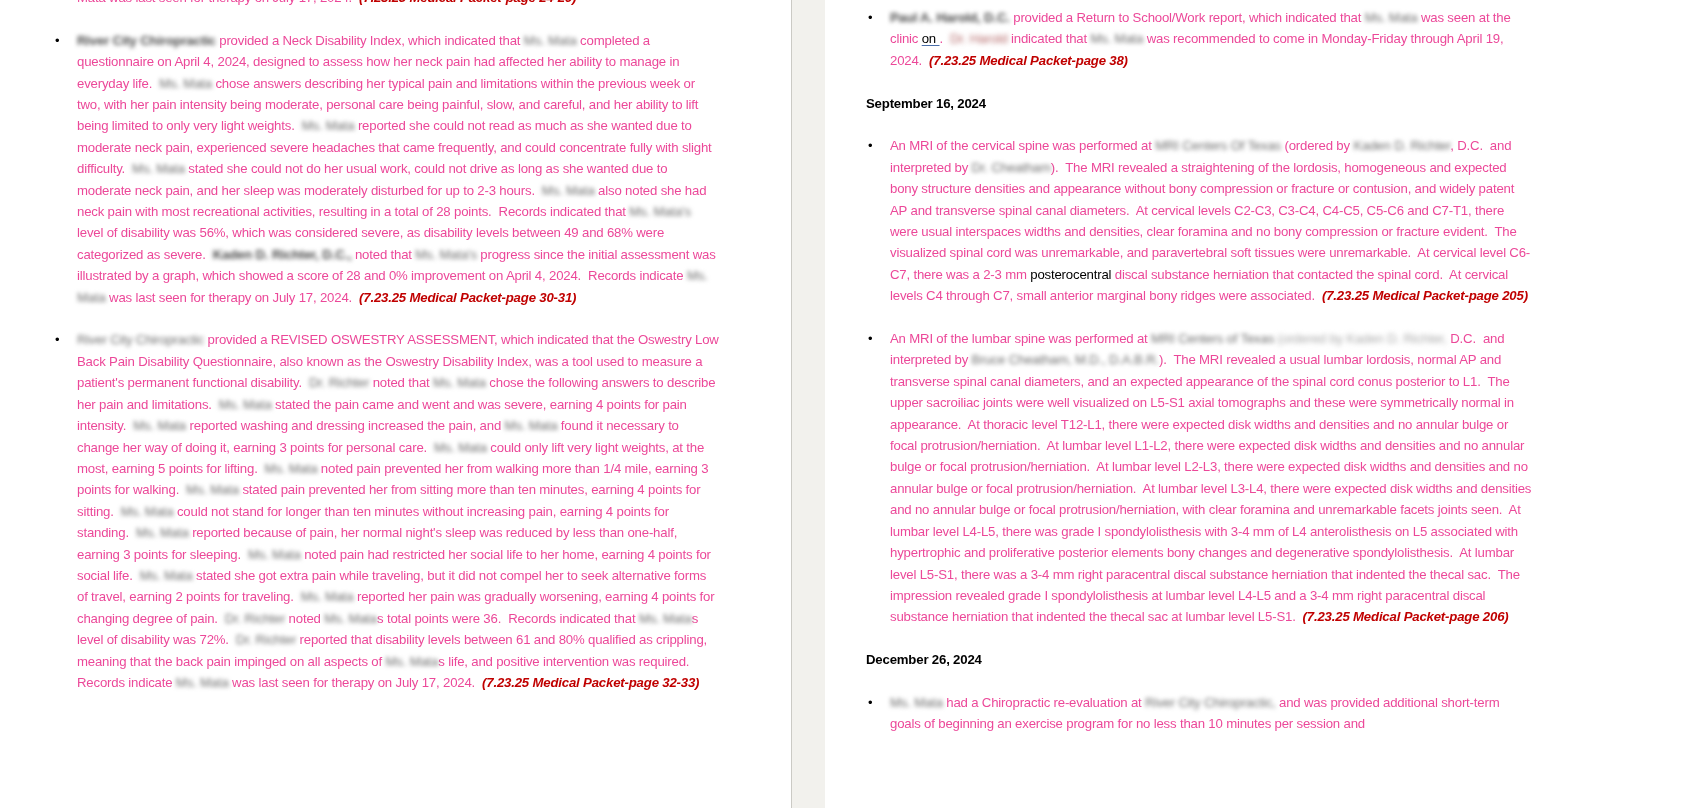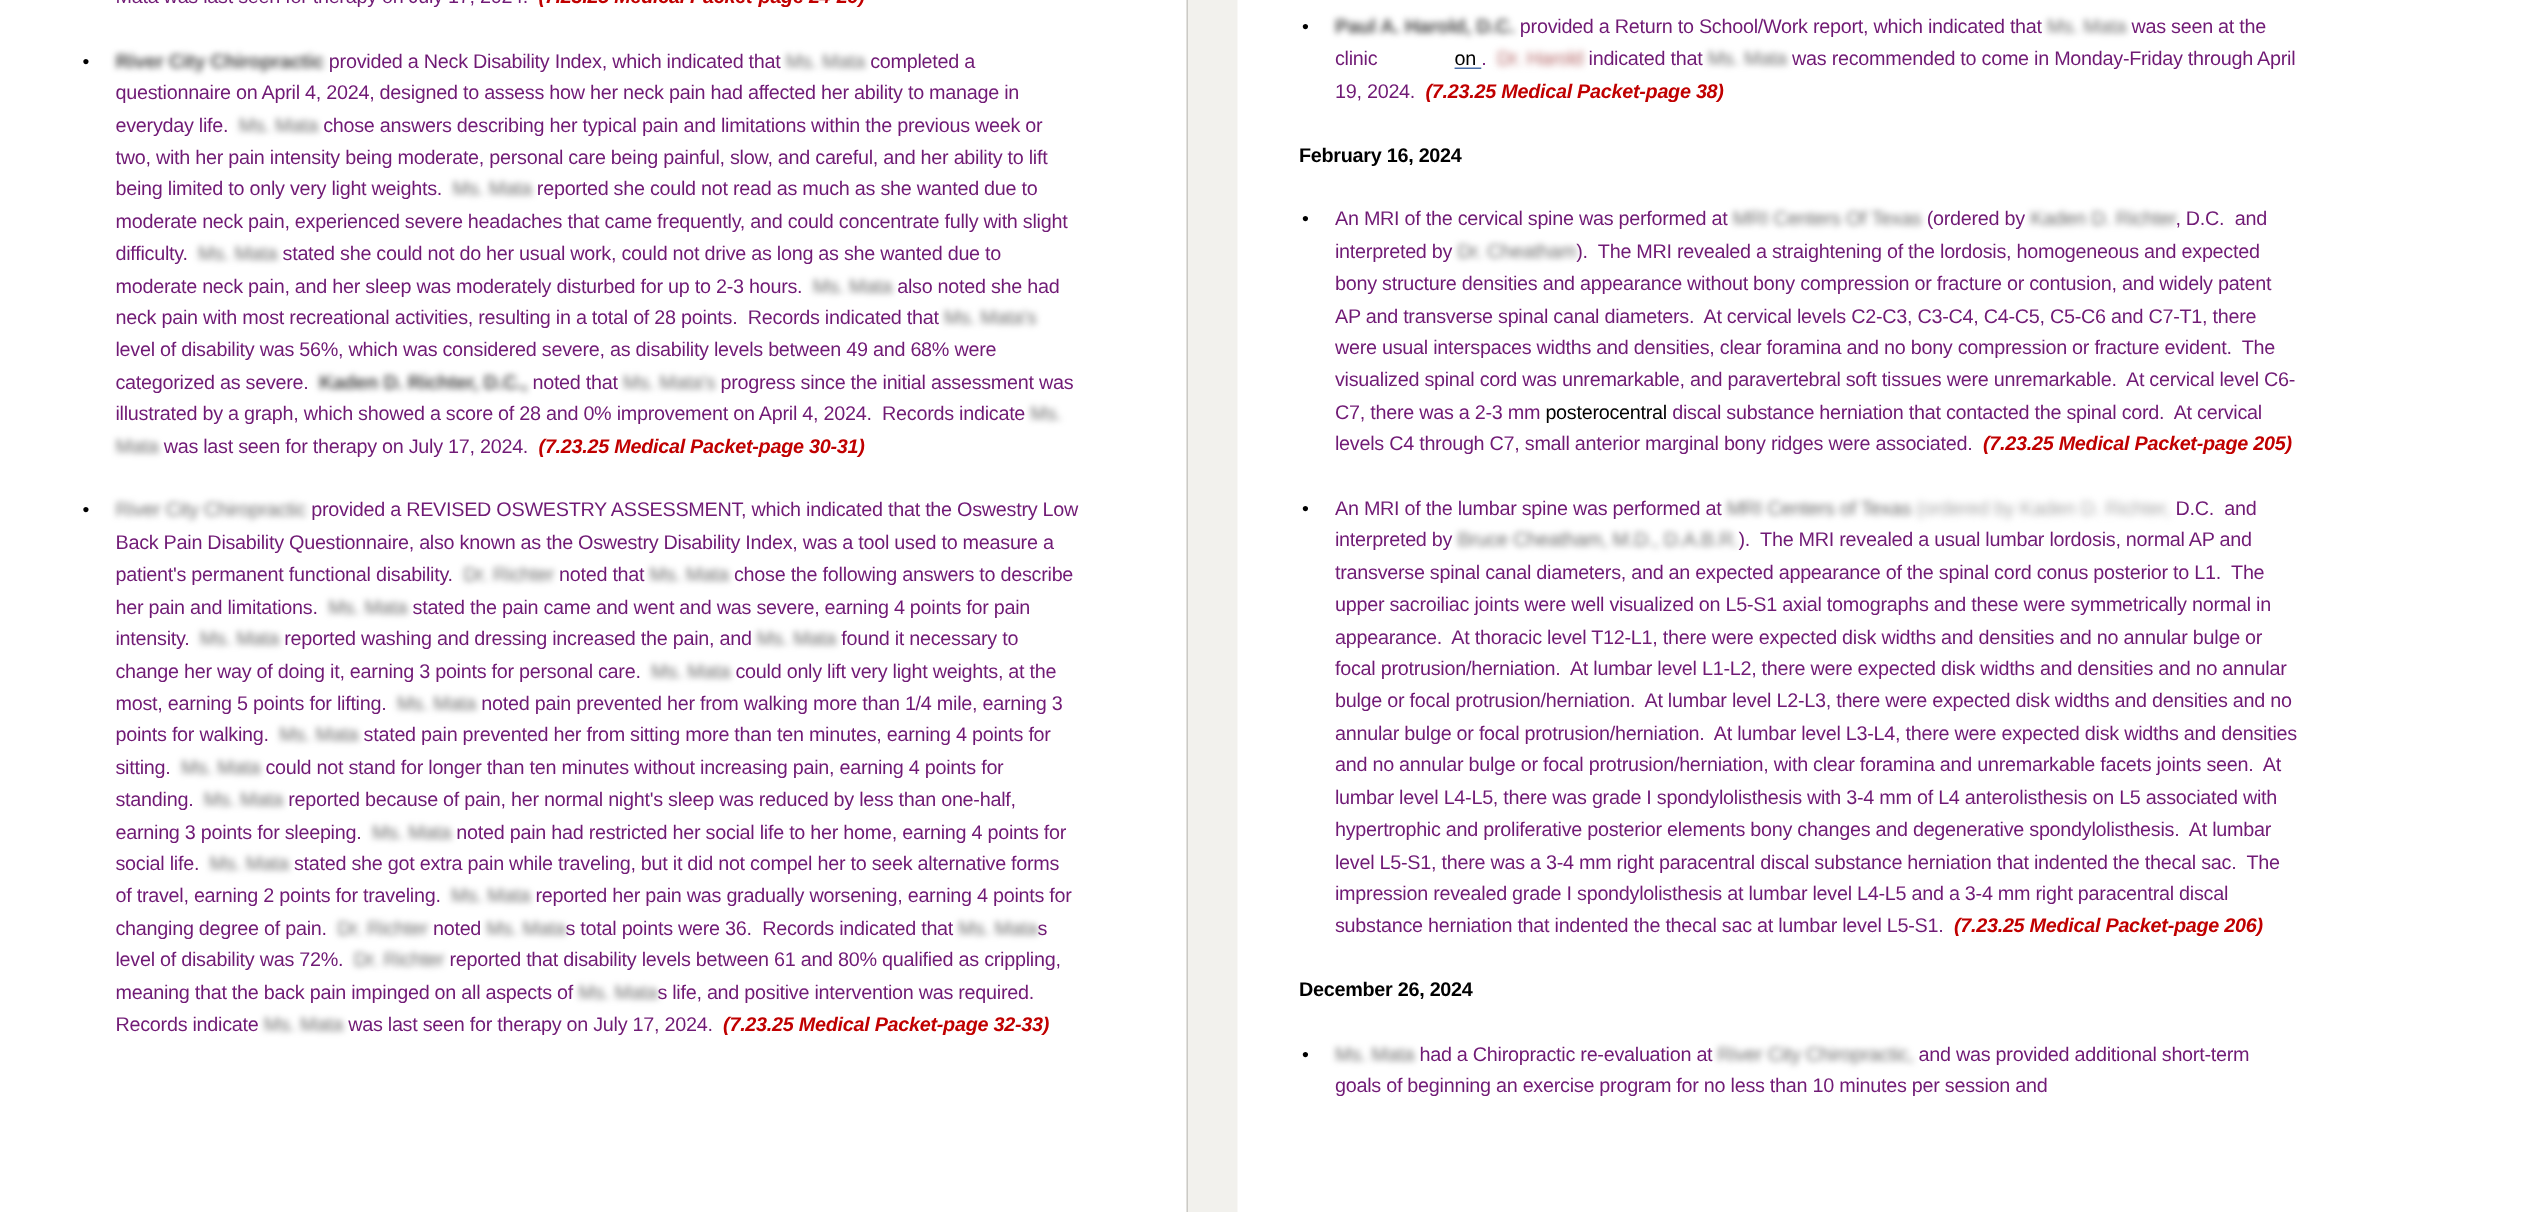--- a/index.html
+++ b/index.html
@@ -14,45 +14,45 @@
   .page-gap{position:absolute;top:0;bottom:0;left:791px;width:34px;
     background:#f2f1ed;border-left:1px solid #cbcac5;border-right:1px solid #cbcac5;}
   .content{width:642px;}
   .page-left .content{margin-left:77px;margin-top:-13px;}
   .page-right .content{margin-left:65px;margin-top:7px;}
   .block{margin:0 0 21.4px 0;}
   .block-bullet{position:relative;}
   .bullet-glyph{position:absolute;left:-22px;top:0;font-size:13px;color:#000;}
   .block-heading{margin-left:-24px;font-weight:bold;}
   .seg-h{font-weight:bold;color:#000;}
-  .seg-n{color:#701a75;text-align:right;}
+  .seg-n{color:#ec4899;text-align:right;}
   .seg-c{color:#c00000;font-weight:bold;font-style:italic;}
   .seg-r{color:#6f6f6f;filter:blur(2.2px);}
   .seg-rb{color:#4a4a4a;font-weight:bold;filter:blur(2.3px);}
   .seg-rl{color:#a9a9a9;filter:blur(2.6px);}
   .seg-rr{color:#b46767;filter:blur(2.4px);}
-  .seg-u{text-decoration:underline;text-decoration-color:#4a6ea9;text-underline-offset:2px;margin-left:48px;}
+  .seg-u{text-decoration:underline;text-decoration-color:#4a6ea9;text-underline-offset:2px;}
   .seg-w{text-decoration-style:wavy;text-decoration-color:#cc2a2a;
          text-decoration-thickness:1px;text-underline-offset:3px;margin-top:11px;}
 </style>
 </head>
 <body>
 
 <div class="page page-left">
   <div class="content" id="left-content">
       <div class="block block-clipped"><span class="seg-n">Mata was last seen for therapy on July 17, 2024.&nbsp; </span><span class="seg-c">(7.23.25 Medical Packet-page 24-29)</span></div>
       <div class="block block-bullet"><span class="bullet-glyph">•</span><span class="seg-rb">River City Chiropractic</span><span class="seg-n"> provided a Neck Disability Index, which indicated that </span><span class="seg-r">Ms. Mata</span><span class="seg-n"> completed a questionnaire on April 4, 2024, designed to assess how her neck pain had affected her ability to manage in everyday life.&nbsp; </span><span class="seg-r">Ms. Mata</span><span class="seg-n"> chose answers describing her typical pain and limitations within the previous week or two, with her pain intensity being moderate, personal care being painful, slow, and careful, and her ability to lift being limited to only very light weights.&nbsp; </span><span class="seg-r">Ms. Mata</span><span class="seg-n"> reported she could not read as much as she wanted due to moderate neck pain, experienced severe headaches that came frequently, and could concentrate fully with slight difficulty.&nbsp; </span><span class="seg-r">Ms. Mata</span><span class="seg-n"> stated she could not do her usual work, could not drive as long as she wanted due to moderate neck pain, and her sleep was moderately disturbed for up to 2-3 hours.&nbsp; </span><span class="seg-r">Ms. Mata</span><span class="seg-n"> also noted she had neck pain with most recreational activities, resulting in a total of 28 points.&nbsp; Records indicated that </span><span class="seg-r">Ms. Mata's</span><span class="seg-n"> level of disability was 56%, which was considered severe, as disability levels between 49 and 68% were categorized as severe.&nbsp; </span><span class="seg-rb">Kaden D. Richter, D.C.,</span><span class="seg-n"> noted that </span><span class="seg-r">Ms. Mata's</span><span class="seg-n"> progress since the initial assessment was illustrated by a graph, which showed a score of 28 and 0% improvement on April 4, 2024.&nbsp; Records indicate </span><span class="seg-r">Ms. Mata</span><span class="seg-n"> was last seen for therapy on July 17, 2024.&nbsp; </span><span class="seg-c">(7.23.25 Medical Packet-page 30-31)</span></div>
       <div class="block block-bullet"><span class="bullet-glyph">•</span><span class="seg-r">River City Chiropractic</span><span class="seg-n"> provided a REVISED OSWESTRY ASSESSMENT, which indicated that the Oswestry Low Back Pain Disability Questionnaire, also known as the Oswestry Disability Index, was a tool used to measure a patient's permanent functional disability.&nbsp; </span><span class="seg-r">Dr. Richter</span><span class="seg-n"> noted that </span><span class="seg-r">Ms. Mata</span><span class="seg-n"> chose the following answers to describe her pain and limitations.&nbsp; </span><span class="seg-r">Ms. Mata</span><span class="seg-n"> stated the pain came and went and was severe, earning 4 points for pain intensity.&nbsp; </span><span class="seg-r">Ms. Mata</span><span class="seg-n"> reported washing and dressing increased the pain, and </span><span class="seg-r">Ms. Mata</span><span class="seg-n"> found it necessary to change her way of doing it, earning 3 points for personal care.&nbsp; </span><span class="seg-r">Ms. Mata</span><span class="seg-n"> could only lift very light weights, at the most, earning 5 points for lifting.&nbsp; </span><span class="seg-r">Ms. Mata</span><span class="seg-n"> noted pain prevented her from walking more than 1/4 mile, earning 3 points for walking.&nbsp; </span><span class="seg-r">Ms. Mata</span><span class="seg-n"> stated pain prevented her from sitting more than ten minutes, earning 4 points for sitting.&nbsp; </span><span class="seg-r">Ms. Mata</span><span class="seg-n"> could not stand for longer than ten minutes without increasing pain, earning 4 points for standing.&nbsp; </span><span class="seg-r">Ms. Mata</span><span class="seg-n"> reported because of pain, her normal night's sleep was reduced by less than one-half, earning 3 points for sleeping.&nbsp; </span><span class="seg-r">Ms. Mata</span><span class="seg-n"> noted pain had restricted her social life to her home, earning 4 points for social life.&nbsp; </span><span class="seg-r">Ms. Mata</span><span class="seg-n"> stated she got extra pain while traveling, but it did not compel her to seek alternative forms of travel, earning 2 points for traveling.&nbsp; </span><span class="seg-r">Ms. Mata</span><span class="seg-n"> reported her pain was gradually worsening, earning 4 points for changing degree of pain.&nbsp; </span><span class="seg-r">Dr. Richter</span><span class="seg-n"> noted </span><span class="seg-r">Ms. Mata</span><span class="seg-n">s total points were 36.&nbsp; Records indicated that </span><span class="seg-r">Ms. Mata</span><span class="seg-n">s level of disability was 72%.&nbsp; </span><span class="seg-r">Dr. Richter</span><span class="seg-n"> reported that disability levels between 61 and 80% qualified as crippling, meaning that the back pain impinged on all aspects of </span><span class="seg-r">Ms. Mata</span><span class="seg-n">s life, and positive intervention was required.&nbsp; Records indicate </span><span class="seg-r">Ms. Mata</span><span class="seg-n"> was last seen for therapy on July 17, 2024.&nbsp; </span><span class="seg-c">(7.23.25 Medical Packet-page 32-33)</span></div>
     </div>
 </div>
 
 <div class="page-gap"></div>
 
 <div class="page page-right">
   <div class="content" id="right-content">
       <div class="block block-bullet"><span class="bullet-glyph">•</span><span class="seg-rb">Paul A. Harold, D.C.</span><span class="seg-n"> provided a Return to School/Work report, which indicated that </span><span class="seg-r">Ms. Mata</span><span class="seg-n"> was seen at the clinic </span><span class="seg-u">on </span><span class="seg-n">.&nbsp; </span><span class="seg-rr">Dr. Harold</span><span class="seg-n"> indicated that </span><span class="seg-r">Ms. Mata</span><span class="seg-n"> was recommended to come in Monday-Friday through April 19, 2024.&nbsp; </span><span class="seg-c">(7.23.25 Medical Packet-page 38)</span></div>
-      <div class="block block-heading"><span class="seg-h">February 16, 2024</span></div>
+      <div class="block block-heading"><span class="seg-h">September 16, 2024</span></div>
       <div class="block block-bullet"><span class="bullet-glyph">•</span><span class="seg-n">An MRI of the cervical spine was performed at </span><span class="seg-r">MRI Centers Of Texas</span><span class="seg-n"> (ordered by </span><span class="seg-r">Kaden D. Richter</span><span class="seg-n">, D.C.&nbsp; and interpreted by </span><span class="seg-r">Dr. Cheatham</span><span class="seg-n">).&nbsp; The MRI revealed a straightening of the lordosis, homogeneous and expected bony structure densities and appearance without bony compression or fracture or contusion, and widely patent AP and transverse spinal canal diameters.&nbsp; At cervical levels C2-C3, C3-C4, C4-C5, C5-C6 and C7-T1, there were usual interspaces widths and densities, clear foramina and no bony compression or fracture evident.&nbsp; The visualized spinal cord was unremarkable, and paravertebral soft tissues were unremarkable.&nbsp; At cervical level C6-C7, there was a 2-3 mm </span><span class="seg-w">posterocentral</span><span class="seg-n"> discal substance herniation that contacted the spinal cord.&nbsp; At cervical levels C4 through C7, small anterior marginal bony ridges were associated.&nbsp; </span><span class="seg-c">(7.23.25 Medical Packet-page 205)</span></div>
       <div class="block block-bullet"><span class="bullet-glyph">•</span><span class="seg-n">An MRI of the lumbar spine was performed at </span><span class="seg-r">MRI Centers of Texas</span><span class="seg-rl"> (ordered by Kaden D. Richter,</span><span class="seg-n"> D.C.&nbsp; and interpreted by </span><span class="seg-r">Bruce Cheatham, M.D., D.A.B.R.</span><span class="seg-n">).&nbsp; The MRI revealed a usual lumbar lordosis, normal AP and transverse spinal canal diameters, and an expected appearance of the spinal cord conus posterior to L1.&nbsp; The upper sacroiliac joints were well visualized on L5-S1 axial tomographs and these were symmetrically normal in appearance.&nbsp; At thoracic level T12-L1, there were expected disk widths and densities and no annular bulge or focal protrusion/herniation.&nbsp; At lumbar level L1-L2, there were expected disk widths and densities and no annular bulge or focal protrusion/herniation.&nbsp; At lumbar level L2-L3, there were expected disk widths and densities and no annular bulge or focal protrusion/herniation.&nbsp; At lumbar level L3-L4, there were expected disk widths and densities and no annular bulge or focal protrusion/herniation, with clear foramina and unremarkable facets joints seen.&nbsp; At lumbar level L4-L5, there was grade I spondylolisthesis with 3-4 mm of L4 anterolisthesis on L5 associated with hypertrophic and proliferative posterior elements bony changes and degenerative spondylolisthesis.&nbsp; At lumbar level L5-S1, there was a 3-4 mm right paracentral discal substance herniation that indented the thecal sac.&nbsp; The impression revealed grade I spondylolisthesis at lumbar level L4-L5 and a 3-4 mm right paracentral discal substance herniation that indented the thecal sac at lumbar level L5-S1.&nbsp; </span><span class="seg-c">(7.23.25 Medical Packet-page 206)</span></div>
       <div class="block block-heading"><span class="seg-h">December 26, 2024</span></div>
       <div class="block block-bullet"><span class="bullet-glyph">•</span><span class="seg-r">Ms. Mata</span><span class="seg-n"> had a Chiropractic re-evaluation at </span><span class="seg-r">River City Chiropractic,</span><span class="seg-n"> and was provided additional short-term goals of beginning an exercise program for no less than 10 minutes per session and</span></div>
     </div>
 </div>
 
 </body></html>

